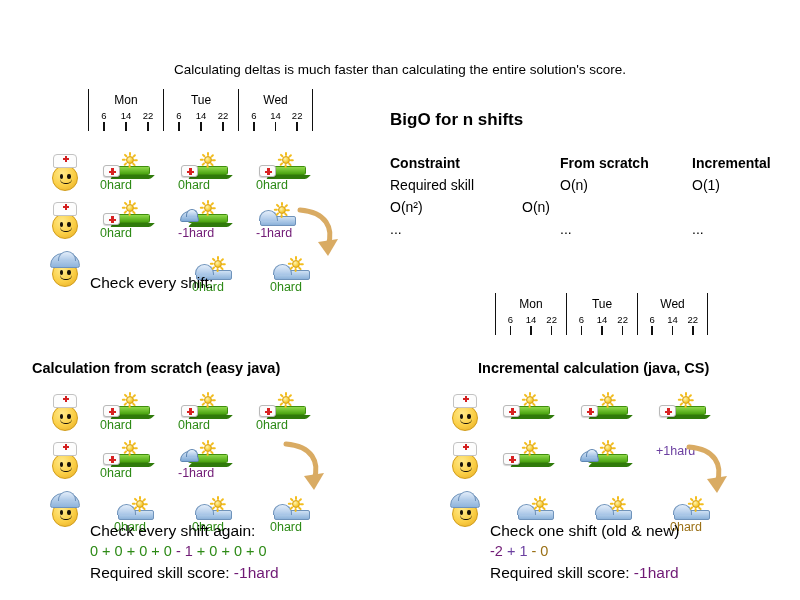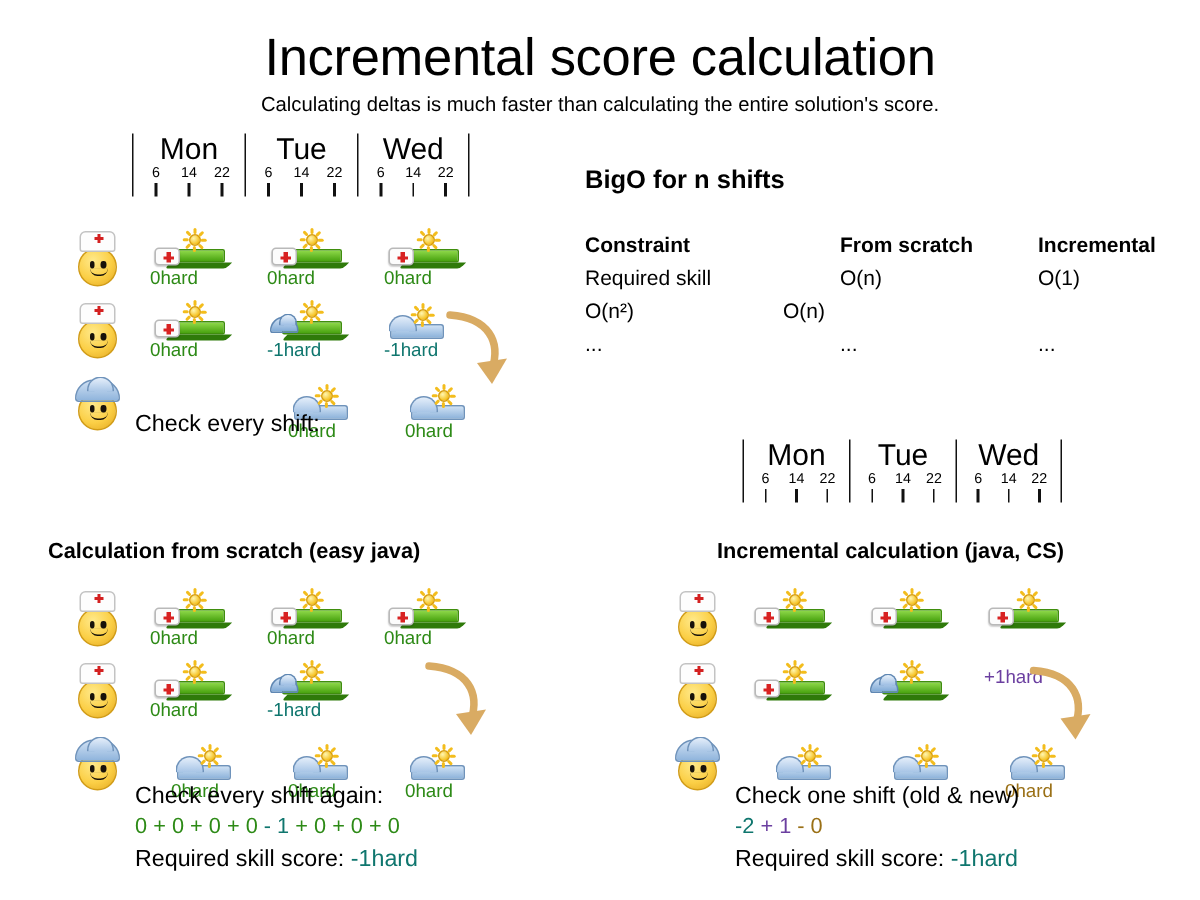--- a/index.html
+++ b/index.html
@@ -27,21 +27,21 @@
   
   .timeline { position: absolute; }
   .tl-days { display: flex; }
   .tl-day {
     position: relative;
     border-left: 1.6px solid #111;
     width: 80px;
   }
   .tl-day:last-child { border-right: 1.6px solid #111; }
   .tl-day-name {
-    text-align: center; font-size: 20px; line-height: 20px;
+    text-align: center; font-size: 12px; line-height: 20px;
     padding-top: 1px;
   }
   .tl-hours {
     display: flex; justify-content: space-around;
     font-size: 9.5px; line-height: 12px; padding: 0 4px;
   }
   .tl-hour { width: 20px; text-align: center; }
   .tl-ticks { display: flex; justify-content: space-around; padding: 0 4px; height: 9px; }
   .tl-tick { width: 20px; display: flex; justify-content: center; }
   .tl-tick i { display: block; width: 1.4px; height: 9px; background: #111; }
@@ -159,21 +159,21 @@
     background: linear-gradient(#e4eefa, #a6c4e6);
     border: 1px solid #6f93bb; border-bottom: none; border-radius: 10px 10px 0 0;
   }
 
   .slabel {
     position: absolute; left: 0; top: 26px; width: 64px;
     text-align: left; font-size: 12.5px; line-height: 14px; white-space: nowrap;
   }
   .slabel.wide { width: 90px; }
   .c-green { color: #2d8a16; }
-  .c-red   { color: #0f766e; }
+  .c-red   { color: #701a75; }
   .c-brown { color: #9a7016; }
   .c-purple{ color: #6b3fa0; }
 
   
   .arrow { position: absolute; color: #d9ab63; }
   .arrow svg { display: block; }
 
   
   .tblock { position: absolute; font-size: 15px; line-height: 21px; }
   .tblock .l1 { font-size: 15.5px; }
@@ -191,21 +191,20 @@
   .bigo .c0 { width: 170px; }
   .bigo .c1 { width: 132px; }
   .bigo .c2 { width: 120px; }
   .bigo .row.head { font-weight: bold; }
 </style>
 </head>
 <body>
 
 <div id="page">
 
-  <div class="main-title">Incremental score calculation</div>
   <div class="subtitle">Calculating deltas is much faster than calculating the entire solution's score.</div>
 
   <div class="timeline" id="timeline-top" style="left:88px; top:89px;">
       <div class="tl-days">
         <div class="tl-day" style="width: 75px;">
           <div class="tl-day-name">Mon</div>
           <div class="tl-hours">
             <div class="tl-hour">6</div>
             <div class="tl-hour">14</div>
             <div class="tl-hour">22</div>

